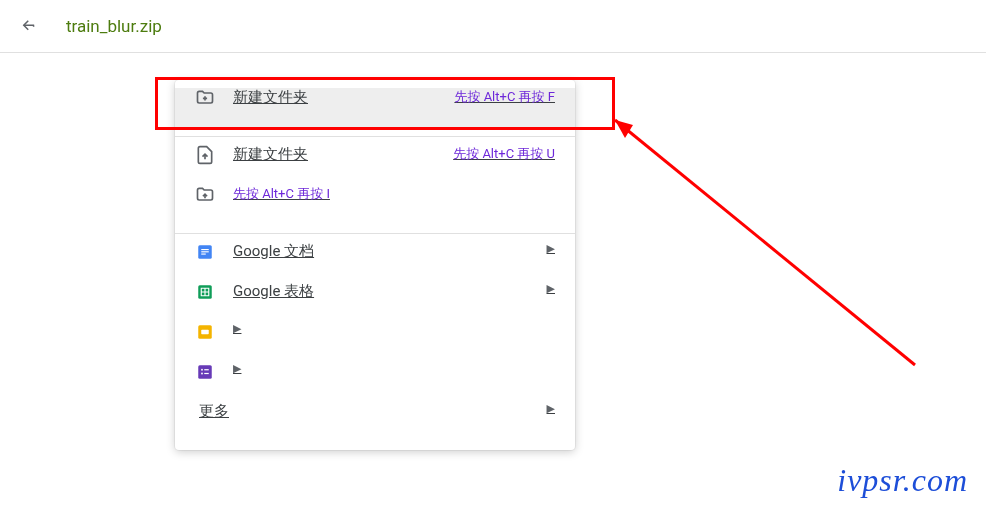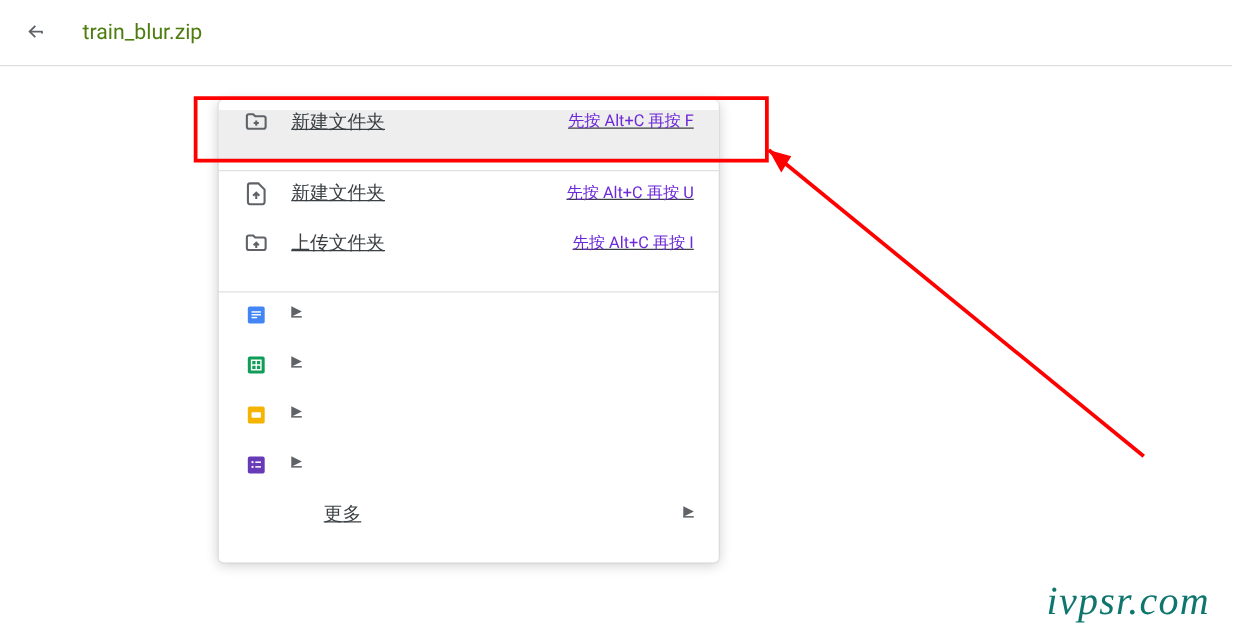--- a/index.html
+++ b/index.html
@@ -39,21 +39,21 @@
       gap: 18px;
       font-size: 15px;
       color: #3c4043;
       text-decoration: underline;
     }
     .menu-item.highlighted { background: #eeeeee; }
     .menu-icon { width: 20px; height: 20px; flex-shrink: 0; display: flex; align-items: center; justify-content: center; }
     .menu-label { flex: 1; }
     .menu-shortcut { font-size: 13px; color: #6d28d9; }
     .menu-arrow { color: #5f6368; font-size: 11px; }
-    .menu-indent { padding-left: 84px; }
+    .menu-indent { padding-left: 24px; }
     .divider { height: 1px; background: #e0e0e0; margin: 8px 0; }
     .highlight-box {
       position: absolute;
       left: 155px;
       top: 77px;
       width: 460px;
       height: 53px;
       border: 3px solid #ff0000;
       pointer-events: none;
     }
@@ -65,21 +65,21 @@
       height: 290px;
       pointer-events: none;
     }
     .watermark {
       position: absolute;
       right: 18px;
       bottom: 8px;
       font-family: Georgia, "Times New Roman", serif;
       font-size: 32px;
       font-style: italic;
-      color: #0f766e;
+      color: #1d4ed8;
       font-weight: 500;
       letter-spacing: 1px;
     }
   </style>
 </head>
 <body>
 
 <div class="topbar">
   <span class="back-icon">
     <svg viewBox="0 0 24 24" width="18" height="18" fill="none" stroke="#5f6368" stroke-width="2">
@@ -116,45 +116,46 @@
     <span class="menu-shortcut">先按 Alt+C 再按 U</span>
   </div>
 
   <div class="menu-item">
     <span class="menu-icon">
       <svg viewBox="0 0 24 24" width="20" height="20" fill="none" stroke="#5f6368" stroke-width="2">
         <path d="M3 6a2 2 0 0 1 2-2h4l2 2h8a2 2 0 0 1 2 2v8a2 2 0 0 1-2 2H5a2 2 0 0 1-2-2V6z"></path>
         <path d="M12 16v-5M9.5 13.5l2.5-2.5 2.5 2.5"></path>
       </svg>
     </span>
-    <span class="menu-label">上传文件夹</span>
     <span class="menu-shortcut">先按 Alt+C 再按 I</span>
   </div>
 
   <div class="divider"></div>
 
   <div class="menu-item">
     <span class="menu-icon">
       <svg viewBox="0 0 24 24" width="18" height="18">
           <rect x="3" y="3" width="18" height="18" rx="2" fill="#4285f4"></rect>
           <rect x="7" y="8" width="10" height="1.5" fill="#fff"></rect>
           <rect x="7" y="11" width="10" height="1.5" fill="#fff"></rect>
           <rect x="7" y="14" width="6" height="1.5" fill="#fff"></rect>
         </svg>
     </span>
+    <span class="menu-label">Google 文档</span>
     <span class="menu-arrow">▶</span>
   </div>
 
   <div class="menu-item">
     <span class="menu-icon">
       <svg viewBox="0 0 24 24" width="18" height="18">
           <rect x="3" y="3" width="18" height="18" rx="2" fill="#0f9d58"></rect>
           <path d="M7 7h10v10H7z M7 12h10 M12 7v10" stroke="#fff" stroke-width="1.5" fill="none"></path>
         </svg>
     </span>
+    <span class="menu-label">Google 表格</span>
     <span class="menu-arrow">▶</span>
   </div>
 
   <div class="menu-item">
     <span class="menu-icon">
       <svg viewBox="0 0 24 24" width="18" height="18">
           <rect x="3" y="3" width="18" height="18" rx="2" fill="#f4b400"></rect>
           <rect x="7" y="9" width="10" height="6" rx="1" fill="#fff"></rect>
         </svg>
     </span>

